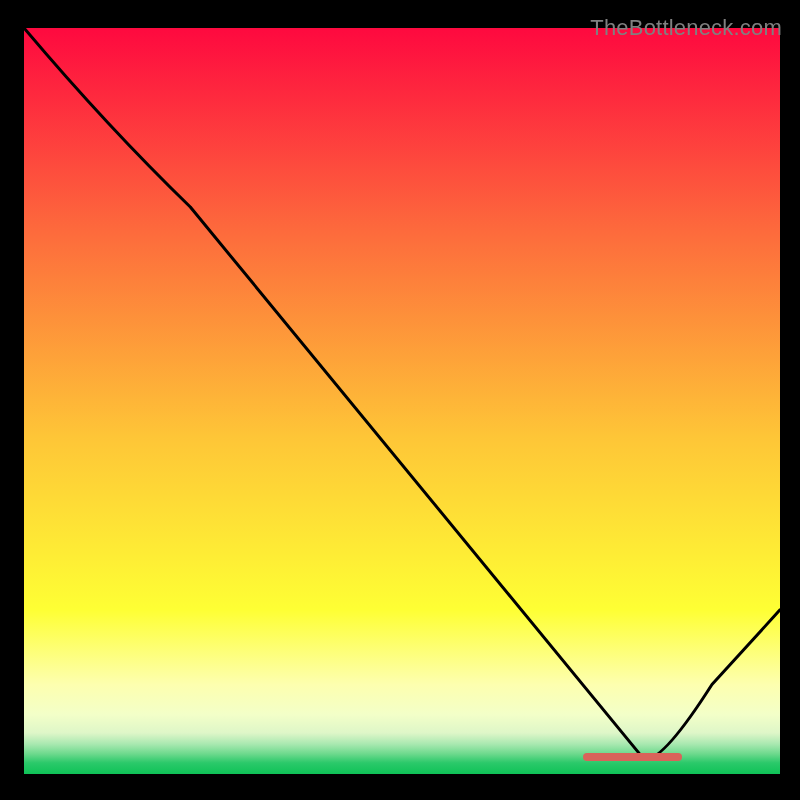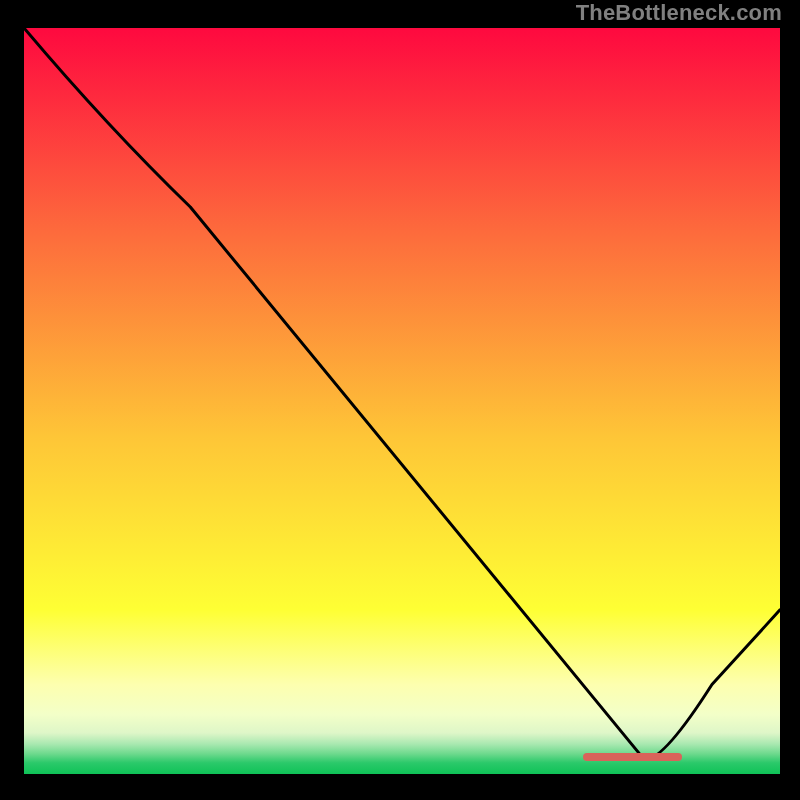--- a/index.html
+++ b/index.html
@@ -11,24 +11,24 @@
     font-family: Arial, Helvetica, sans-serif;
     overflow: hidden;
   }
   .stage {
     position: relative;
     width: 800px;
     height: 800px;
   }
   .watermark {
     position: absolute;
-    top: 0;
+    top: 15px;
     right: 18px;
     font-size: 22px;
-    font-weight: 700;
+    font-weight: 400;
     color: #808080;
     letter-spacing: 0.2px;
     z-index: 5;
   }
   .plot {
     position: absolute;
     left: 24px;
     top: 28px;
     width: 756px;
     height: 746px;

